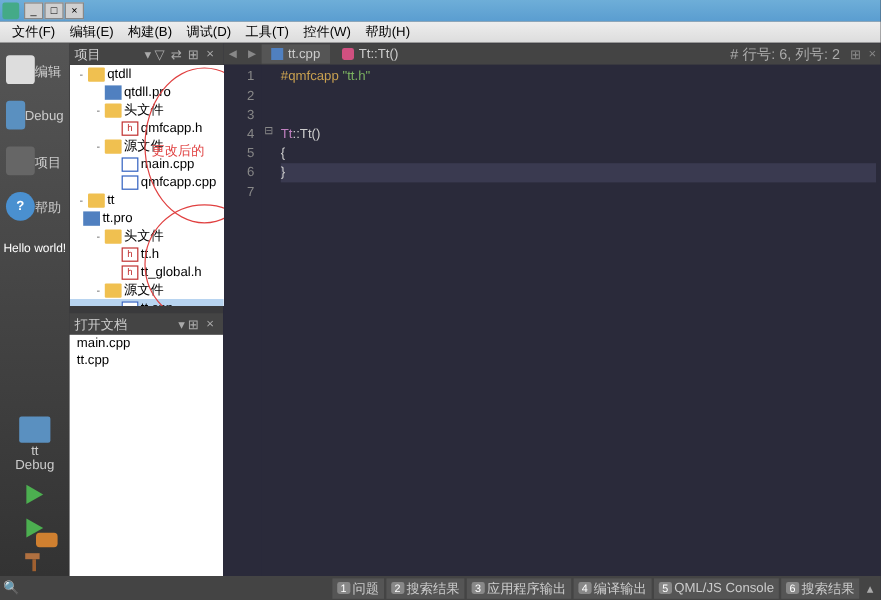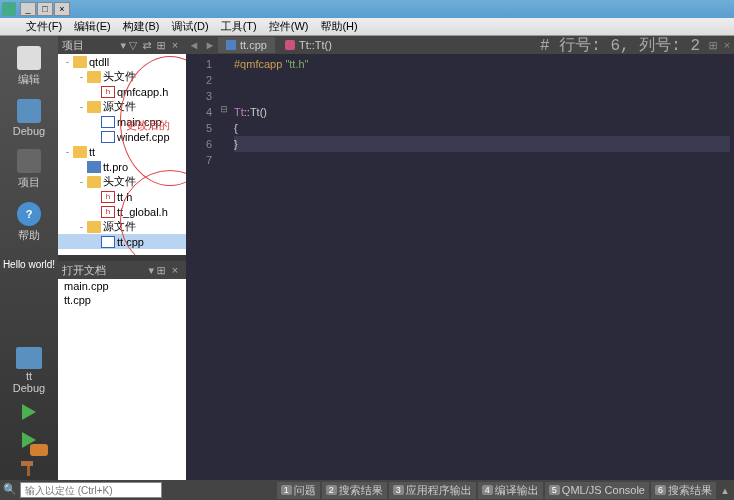--- a/index.html
+++ b/index.html
@@ -6,29 +6,29 @@
 body { width: 734px; height: 500px; background: #3a3a3c; overflow: hidden; display: flex; flex-direction: column; }
 
 
 .titlebar { height: 18px; background: linear-gradient(#6eaed8, #5a9dd0); display: flex; align-items: center; padding: 0 2px; color: #fff; }
 .titlebar .icon { width: 14px; height: 14px; background: #4a8; border-radius: 2px; margin-right: 4px; }
 .titlebar .title { flex: 1; font-size: 11px; }
 .titlebar .winbtns { display: flex; gap: 1px; }
 .titlebar .winbtn { width: 16px; height: 14px; background: #d0d0d0; border: 1px solid #888; display: flex; align-items: center; justify-content: center; font-size: 9px; color: #000; }
 
 
-.menubar { height: 18px; background: linear-gradient(#eee, #ddd); display: flex; align-items: center; padding: 0 20px; border-bottom: 1px solid #999; }
+.menubar { height: 18px; background: linear-gradient(#eee, #ddd); display: flex; align-items: center; padding: 0 4px; border-bottom: 1px solid #999; }
 .menubar span { padding: 2px 6px; font-size: 11px; color: #000; cursor: default; }
 
 
 .main { flex: 1; display: flex; overflow: hidden; }
 
 
 .modebar { width: 58px; background: linear-gradient(#555, #333); display: flex; flex-direction: column; align-items: center; padding-top: 6px; gap: 4px; }
-.modebtn { width: 48px; display: flex; flex-direction: column; align-items: center; padding: 4px 0; color: #ccc; font-size: 10px; }
+.modebtn { width: 48px; display: flex; align-items: center; padding: 4px 0; color: #ccc; font-size: 10px; }
 .modebtn .mic { width: 24px; height: 24px; background: #666; border-radius: 3px; margin-bottom: 2px; }
 .modebtn.edit .mic { background: #ddd; }
 .modebtn.help .mic { background: #4a90d0; border-radius: 50%; color:#fff; display:flex;align-items:center;justify-content:center;font-weight:bold; }
 .hello { color: #fff; font-size: 10px; text-align: right; margin-top: 8px; }
 .modebar .spacer { flex: 1; }
 .kit { width: 48px; display: flex; flex-direction: column; align-items: center; padding: 2px 0; color: #ccc; font-size: 10px; }
 .kit .ki { width: 26px; height: 22px; margin-bottom: 1px; }
 .runbtn { width: 30px; height: 24px; display:flex;align-items:center;justify-content:center; }
 .tri { width:0;height:0;border-left:14px solid #4caf50;border-top:8px solid transparent;border-bottom:8px solid transparent; }
 .bug { width:18px;height:12px; position:absolute; right:-4px; bottom:-4px; background:#d08030;border-radius:3px; }
@@ -54,21 +54,21 @@
 .opendocs { background: #fff; font-size: 11px; color: #000; }
 .opendocs div { padding: 1px 6px; }
 
 
 .editor { flex: 1; display: flex; flex-direction: column; background: #2b2b3a; }
 .tabbar { height: 18px; background: #444; display: flex; align-items: center; }
 .tabbar .nav { width: 16px; text-align: center; color: #888; }
 .tab { padding: 2px 8px; color: #ccc; background: #555; height: 16px; display: flex; align-items: center; margin-right: 2px; }
 .crumb { flex: 1; padding: 0 8px; color: #ccc; display: flex; align-items: center; gap: 4px; }
 .crumb .cic { width:10px; height:10px; background:#d05080; border-radius:2px; }
-.lineinfo { padding: 0 6px; color: #aaa; font-size: 16px; font-family: Liberation Mono, monospace; }
+.lineinfo { padding: 0 6px; color: #aaa; font-size: 12px; }
 .tbtn { width: 14px; text-align: center; color: #888; }
 
 .code { flex: 1; display: flex; background: #2a2a3a; font-family: "Consolas", monospace; font-size: 13px; }
 .gutter { width: 32px; background: #2a2a3a; color: #888; text-align: right; padding: 2px 6px 0 0; }
 .gutter div { height: 16px; line-height: 16px; }
 .foldcol { width: 12px; padding-top: 2px; }
 .foldcol div { height: 16px; color: #888; font-size: 9px; text-align: center; }
 .src { flex: 1; padding: 2px 4px; color: #ccc; }
 .src .ln { height: 16px; line-height: 16px; white-space: pre; }
 .kw { color: #c8a050; }
@@ -159,20 +159,25 @@
       <div class="circ" style="left:62px;top:2px;width:100px;height:130px"></div>
       <div class="annot" style="left:68px;top:64px">更改后的</div>
       <div class="circ" style="left:62px;top:116px;width:100px;height:100px"></div>
 
     <div class="node" style="padding-left: 4px;">
           <span class="tw">-</span>
           <span class="fic folder"></span>
           <span>qtdll</span>
         </div>
         <div class="node" style="padding-left: 18px;">
+          <span class="tw"></span>
+          <span class="fic pro"></span>
+          <span>qtdll.pro</span>
+        </div>
+        <div class="node" style="padding-left: 18px;">
           <span class="tw">-</span>
           <span class="fic folder"></span>
           <span>头文件</span>
         </div>
         <div class="node" style="padding-left: 32px;">
           <span class="tw"></span>
           <span class="fic h">h</span>
           <span>qmfcapp.h</span>
         </div>
         <div class="node" style="padding-left: 18px;">
@@ -181,28 +186,28 @@
           <span>源文件</span>
         </div>
         <div class="node" style="padding-left: 32px;">
           <span class="tw"></span>
           <span class="fic cpp"></span>
           <span>main.cpp</span>
         </div>
         <div class="node" style="padding-left: 32px;">
           <span class="tw"></span>
           <span class="fic cpp"></span>
-          <span>windef.cpp</span>
+          <span>qmfcapp.cpp</span>
         </div>
         <div class="node" style="padding-left: 4px;">
           <span class="tw">-</span>
           <span class="fic folder"></span>
           <span>tt</span>
         </div>
-        <div class="node" style="padding-left: 18px;">
+        <div class="node" style="">
           <span class="tw"></span>
           <span class="fic pro"></span>
           <span>tt.pro</span>
         </div>
         <div class="node" style="padding-left: 18px;">
           <span class="tw">-</span>
           <span class="fic folder"></span>
           <span>头文件</span>
         </div>
         <div class="node" style="padding-left: 32px;">
@@ -282,21 +287,20 @@
           <div class="ln">{</div>
           <div class="ln cur">}</div>
           <div class="ln"></div>
         </div>
     </div>
   </div>
 </div>
 
 <div class="locator">
   <div class="loc-ic">🔍</div>
-  <input class="loc-in" placeholder="输入以定位 (Ctrl+K)" style="">
   <div style="flex:1"></div>
   <div id="outbtns" style="display:flex">
       <div class="outbtn">
         <span class="n">1</span>
         <span>问题</span>
       </div>
       <div class="outbtn">
         <span class="n">2</span>
         <span>搜索结果</span>
       </div>

